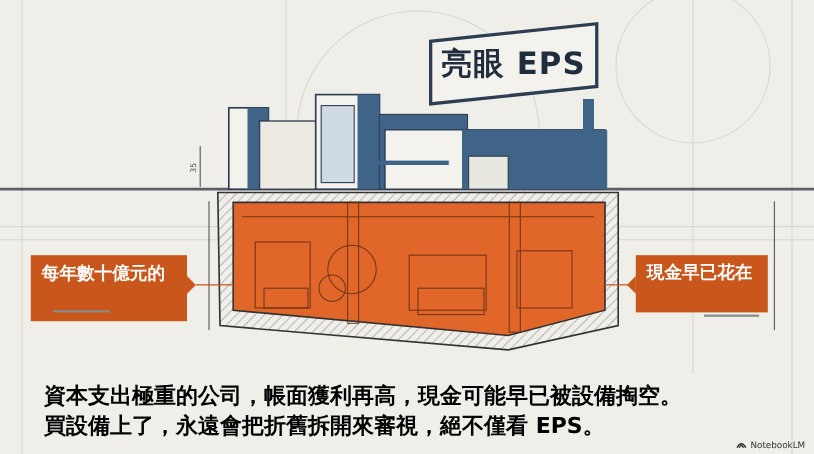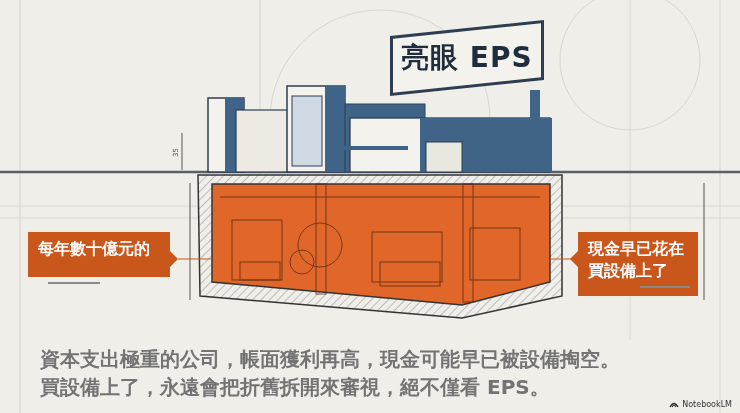--- a/index.html
+++ b/index.html
@@ -1,27 +1,27 @@
 <!DOCTYPE html>
 <html><head>
 <meta charset="utf-8">
 <style>
   html,body{margin:0;padding:0;}
   body{width:740px;height:413px;overflow:hidden;background:#efeee8;font-family:"DejaVu Sans","Liberation Sans",sans-serif;position:relative;}
   .canvas{position:absolute;left:0;top:0;width:740px;height:413px;}
   .callout{position:absolute;background:#c9561a;color:#fff;font-weight:bold;font-size:16px;line-height:22px;padding:6px 10px;box-sizing:border-box;}
-  .callout-left{left:28px;top:232px;width:142px;height:45px;}
+  .callout-left{left:28px;top:232px;width:142px;height:60px;}
   .callout-left:after{content:"";position:absolute;right:-8px;top:19px;border-left:8px solid #c9561a;border-top:8px solid transparent;border-bottom:8px solid transparent;}
-  .callout-right{left:578px;top:232px;width:120px;height:64px;font-family:Liberation Serif, serif;}
+  .callout-right{left:578px;top:232px;width:120px;height:52px;font-family:Liberation Serif, serif;}
   .callout-right:before{content:"";position:absolute;left:-8px;top:19px;border-right:8px solid #c9561a;border-top:8px solid transparent;border-bottom:8px solid transparent;}
   .underline-left{position:absolute;left:48px;top:282px;width:52px;height:2px;background:#8a8a8a;}
   .underline-right{position:absolute;left:640px;top:286px;width:50px;height:2px;background:#8a8a8a;}
   .billboard{position:absolute;left:390px;top:28px;width:154px;height:60px;background:#f3f2ec;border:3px solid #2d3e52;box-sizing:border-box;transform:skewY(-6deg);display:flex;align-items:center;justify-content:center;}
   .billboard-text{font-size:28px;font-weight:bold;color:#1f2d3d;letter-spacing:1px;transform:skewY(6deg);}
-  .caption{position:absolute;left:40px;top:345px;width:680px;font-size:20px;font-weight:bold;color:#737373;line-height:28px;}
+  .caption{position:absolute;left:40px;top:345px;width:680px;font-size:20px;font-weight:bold;color:#000000;line-height:28px;}
   .brand{position:absolute;right:8px;bottom:4px;font-size:8px;color:#333;display:flex;align-items:center;gap:3px;}
 </style>
 </head>
 <body>
 
 <svg class="canvas" viewBox="0 0 740 413" xmlns="http://www.w3.org/2000/svg">
   <defs>
     <pattern id="hatch" width="6" height="6" patternUnits="userSpaceOnUse" patternTransform="rotate(45)">
       <rect width="6" height="6" fill="#efeee8"></rect>
       <line x1="0" y1="0" x2="0" y2="6" stroke="#9a9a9a" stroke-width="1.2"></line>
@@ -87,21 +87,20 @@
   <span class="billboard-text">亮眼 EPS</span>
 </div>
 
 <div class="callout callout-left">
   <div>每年數十億元的</div>
 </div>
 <div class="underline-left"></div>
 
 <div class="callout callout-right">
   <div>現金早已花在</div>
-  <div>買設備上了</div>
 </div>
 <div class="underline-right"></div>
 
 <div class="caption">
   <div>資本支出極重的公司，帳面獲利再高，現金可能早已被設備掏空。</div>
   <div>買設備上了，永遠會把折舊拆開來審視，絕不僅看 EPS。</div>
 </div>
 
 <div class="brand">
   <svg width="10" height="7" viewBox="0 0 10 7">

